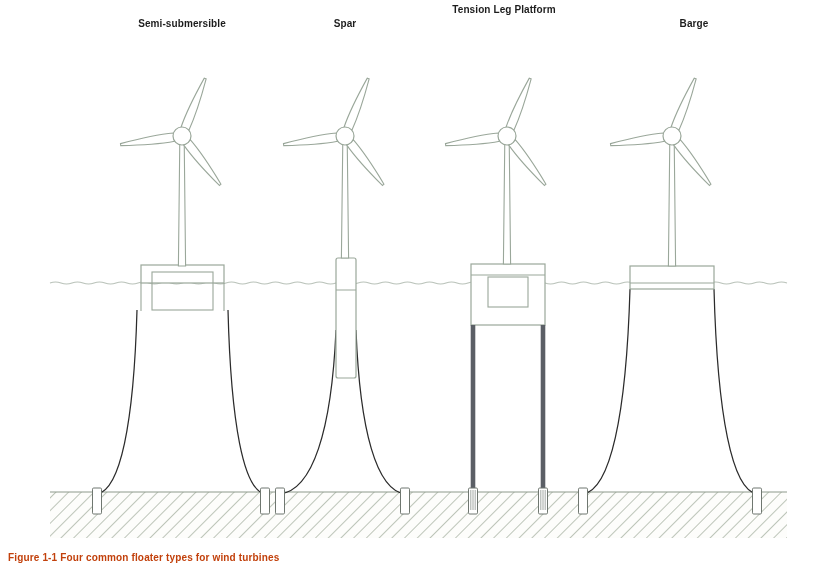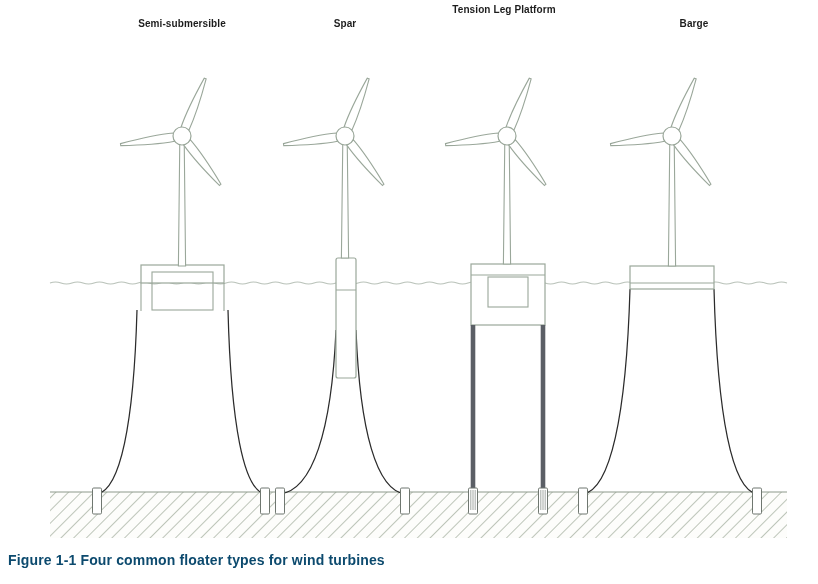--- a/index.html
+++ b/index.html
@@ -20,23 +20,23 @@
     color:#1d1d1d;
     letter-spacing:.1px;
     white-space:nowrap;
     text-align:center;
     transform:translateX(-50%);
   }
   #caption{
     position:absolute;
     left:8px;
     top:552px;
-    font-size:14px;
+    font-size:10px;
     font-weight:700;
-    color:#0c4a6e;
+    color:#c2410c;
     letter-spacing:.15px;
     white-space:nowrap;
   }
 </style>
 </head>
 <body>
 
 <div id="figure-root">
 
   <svg id="diagram-svg" viewBox="0 0 818 545" preserveAspectRatio="none">

